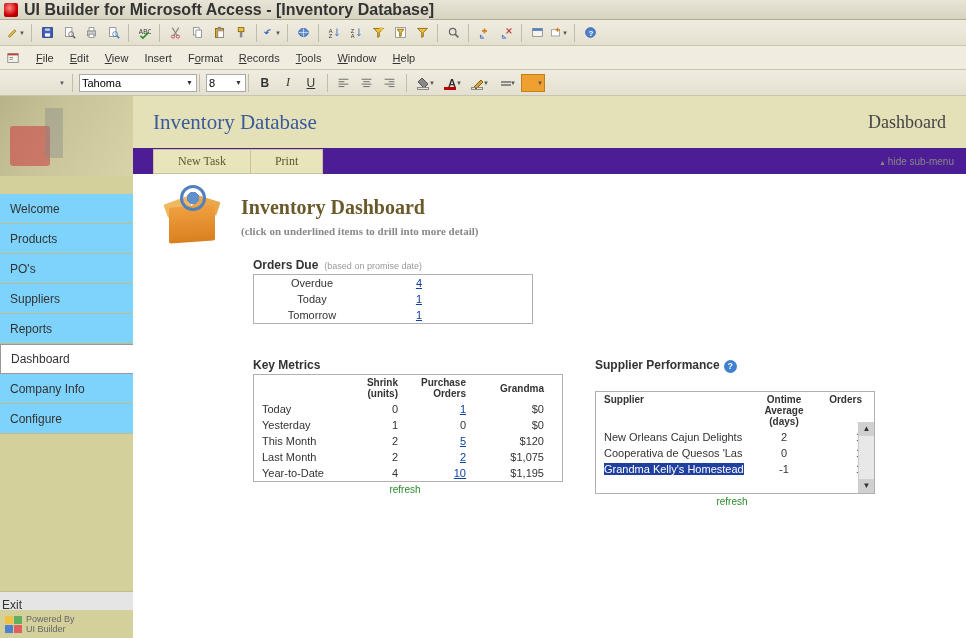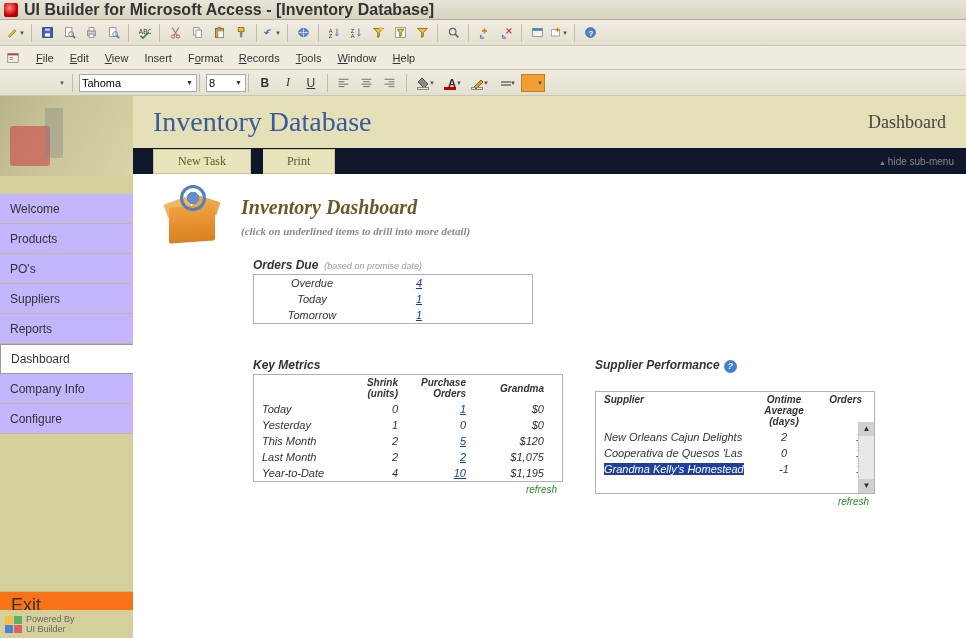--- a/index.html
+++ b/index.html
@@ -27,37 +27,37 @@
 .colorbtn .bar { position: absolute; bottom: 1px; left: 3px; width: 12px; height: 3px; }
 .colorbtn .arr { font-size: 6px; color: #555; position: absolute; right: 1px; }
 
 .main { display: flex; height: 542px; }
 .sidecol { width: 133px; background: #d4d09c; display: flex; flex-direction: column; }
 .sideimg { height: 80px; background: linear-gradient(120deg,#b8b488 0%,#c8c498 40%,#d8d4a8 100%); position: relative; overflow: hidden; }
 .sideimg::before { content:""; position:absolute; left:10px; top:30px; width:40px; height:40px; background:#c44; border-radius:3px; opacity:0.6; }
 .sideimg::after { content:""; position:absolute; left:45px; top:12px; width:18px; height:50px; background:#888; opacity:0.4; }
 .sidespace { flex: 0 0 18px; }
 .sidenav { display: flex; flex-direction: column; }
-.navitem { height: 30px; display: flex; align-items: center; padding: 0 10px; font-size: 12px; color: #333; cursor: pointer; border-bottom: 1px solid #c0bc8c; background: #c4b5fd; }
+.navitem { height: 30px; display: flex; align-items: center; padding: 0 10px; font-size: 12px; color: #333; cursor: pointer; border-bottom: 1px solid #c0bc8c; background: #7dd3fc; }
 .navitem.active { background: #fff; border: 1px solid #999; border-right: none; font-weight: normal; }
 .sideflex { flex: 1; }
-.exitbtn { height: 28px; display: flex; align-items: center; padding: 0 11px; font-size: 18px; border-top: 1px solid #c0bc8c; border-bottom: 1px solid #c0bc8c; cursor: pointer; background: #f97316; }
+.exitbtn { height: 28px; display: flex; align-items: center; padding: 0 2px; font-size: 12px; border-top: 1px solid #c0bc8c; border-bottom: 1px solid #c0bc8c; cursor: pointer; background: #e5e5e5; }
 .poweredby { font-size: 10px; color: #666; padding: 4px 6px; }
 
 .content { flex: 1; background: #fff; position: relative; }
 .headerband { height: 52px; background: #e4e0b8; display: flex; align-items: center; justify-content: space-between; padding: 0 20px; }
-.headerband .htitle { font-size: 28px; color: #3a5a9a; font-family: "Trebuchet MS", Verdana; }
+.headerband .htitle { font-size: 21px; color: #3a5a9a; font-family: "Trebuchet MS", Verdana; }
 .headerband .hright { font-size: 18px; color: #444; font-family: "Trebuchet MS", Verdana; }
-.actionbar { height: 26px; background: #0f172a; display: flex; align-items: center; padding: 0 12px 0 20px; gap: 12px; }
+.actionbar { height: 26px; background: #4c1d95; display: flex; align-items: center; padding: 0 12px 0 20px; gap: 0; }
 .abtn { padding: 4px 24px; font-size: 12px; color: #5a5a2a; border: 1px solid #c8c498; cursor: pointer; background: #e8e4bc; font-family: "Trebuchet MS"; }
 .abtn + .abtn { border-left: none; }
 .hidemenu { margin-left: auto; font-size: 10px; color: #888; cursor: pointer; }
 .hidemenu::before { content:"▲ "; font-size: 7px; }
 
-.dashbody { padding: 14px 20px 10px 28px; font-style: italic; }
+.dashbody { padding: 14px 20px 10px 28px; }
 .dashhead { display: flex; align-items: flex-start; gap: 18px; }
 .boxicon { width: 62px; height: 58px; position: relative; }
 .boxicon .box { position: absolute; left: 8px; top: 18px; width: 46px; height: 36px; background: linear-gradient(#f0a040,#d88020); transform: skewY(-4deg); border-radius: 2px; }
 .boxicon .flap { position: absolute; left: 4px; top: 12px; width: 26px; height: 14px; background: #f0b860; transform: rotate(-20deg); border-radius: 1px; }
 .boxicon .flap2 { position: absolute; left: 32px; top: 10px; width: 26px; height: 14px; background: #e8a850; transform: rotate(18deg); border-radius: 1px; }
 .boxicon .gear { position: absolute; left: 22px; top: 0; width: 20px; height: 20px; background: radial-gradient(circle,#6090d0 40%,#4070b0 42%,transparent 44%); border-radius: 50%; box-shadow: 0 0 0 3px #5080c0; }
 .dashtitle { font-size: 20px; color: #6a5a2a; font-family: "Trebuchet MS", Verdana; font-weight: bold; margin-top: 8px; }
 .dashsub { font-size: 11px; color: #888; font-weight: bold; margin-top: 6px; font-family: "Trebuchet MS"; }
 
 .section-label { font-size: 12px; font-weight: bold; margin-top: 12px; }
@@ -85,21 +85,21 @@
 .sp .trow .s1 { flex: 0 0 150px; }
 .sp .trow .s2 { flex: 0 0 60px; text-align: center; }
 .sp .trow .s3 { flex: 0 0 48px; text-align: right; }
 .sp .header div { font-size: 10px; line-height: 1.1; font-weight: bold; }
 .sp-wrap { border: 1px solid #b0b0b0; margin-top: 18px; position: relative; padding-bottom: 16px; }
 .sp-scroll { position: absolute; right: 0; top: 30px; bottom: 0; width: 16px; background: #e8e8e8; border-left: 1px solid #ccc; }
 .sp-scroll .up, .sp-scroll .dn { height: 14px; background: #d0d0d0; font-size: 8px; text-align: center; line-height: 14px; cursor: pointer; }
 .sp-scroll .dn { position: absolute; bottom: 0; width: 100%; }
 .highlight { background: #2040a0; color: #fff; }
 
-.refresh { text-align: right; font-size: 10px; color: #2a8a2a; padding: 2px 6px 0 0; cursor: pointer; }
+.refresh { text-align: center; font-size: 10px; color: #2a8a2a; padding: 2px 6px 0 0; cursor: pointer; }
 .helpicon { display: inline-block; width: 13px; height: 13px; border-radius: 50%; background: #4080d0; color: #fff; font-size: 9px; text-align: center; line-height: 13px; font-weight: bold; margin-left: 4px; cursor: pointer; }
 
 .footer { position: absolute; left: 0; bottom: 0; height: 28px; width: 133px; background: #d4d09c; display: flex; align-items: center; padding: 0 4px; font-size: 9px; color: #666; }
 .footer .blocks { display: flex; flex-wrap: wrap; width: 18px; height: 18px; margin-right: 4px; }
 .footer .blocks span { width: 8px; height: 8px; margin: 0.5px; }
 .b1{background:#f0c040}.b2{background:#60b060}.b3{background:#5080d0}.b4{background:#e06060}
 
 svg { width: 14px; height: 14px; }
 .tbtn svg { width: 13px; height: 13px; }
 </style>

